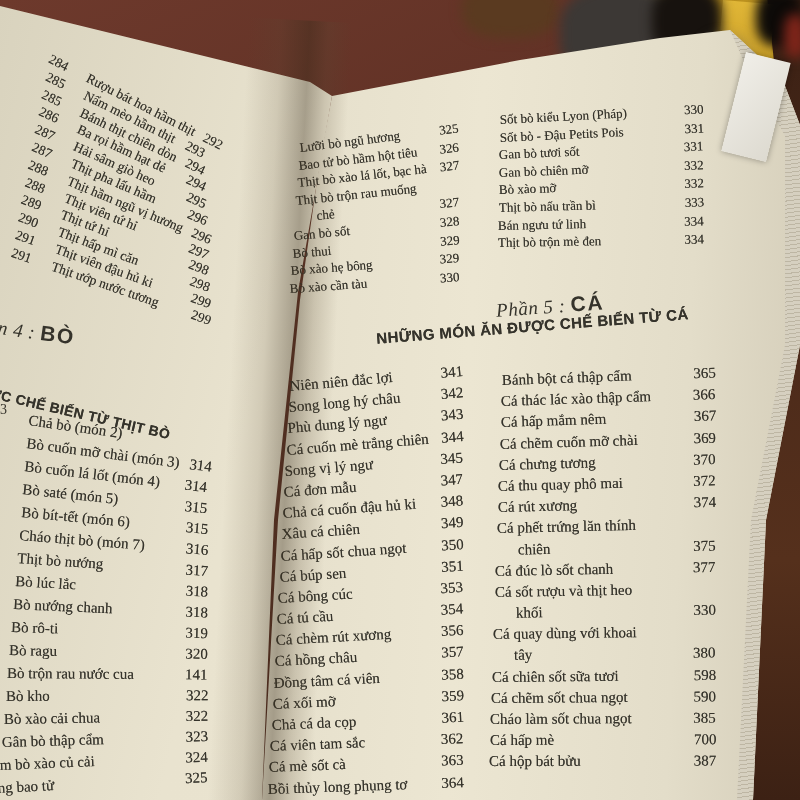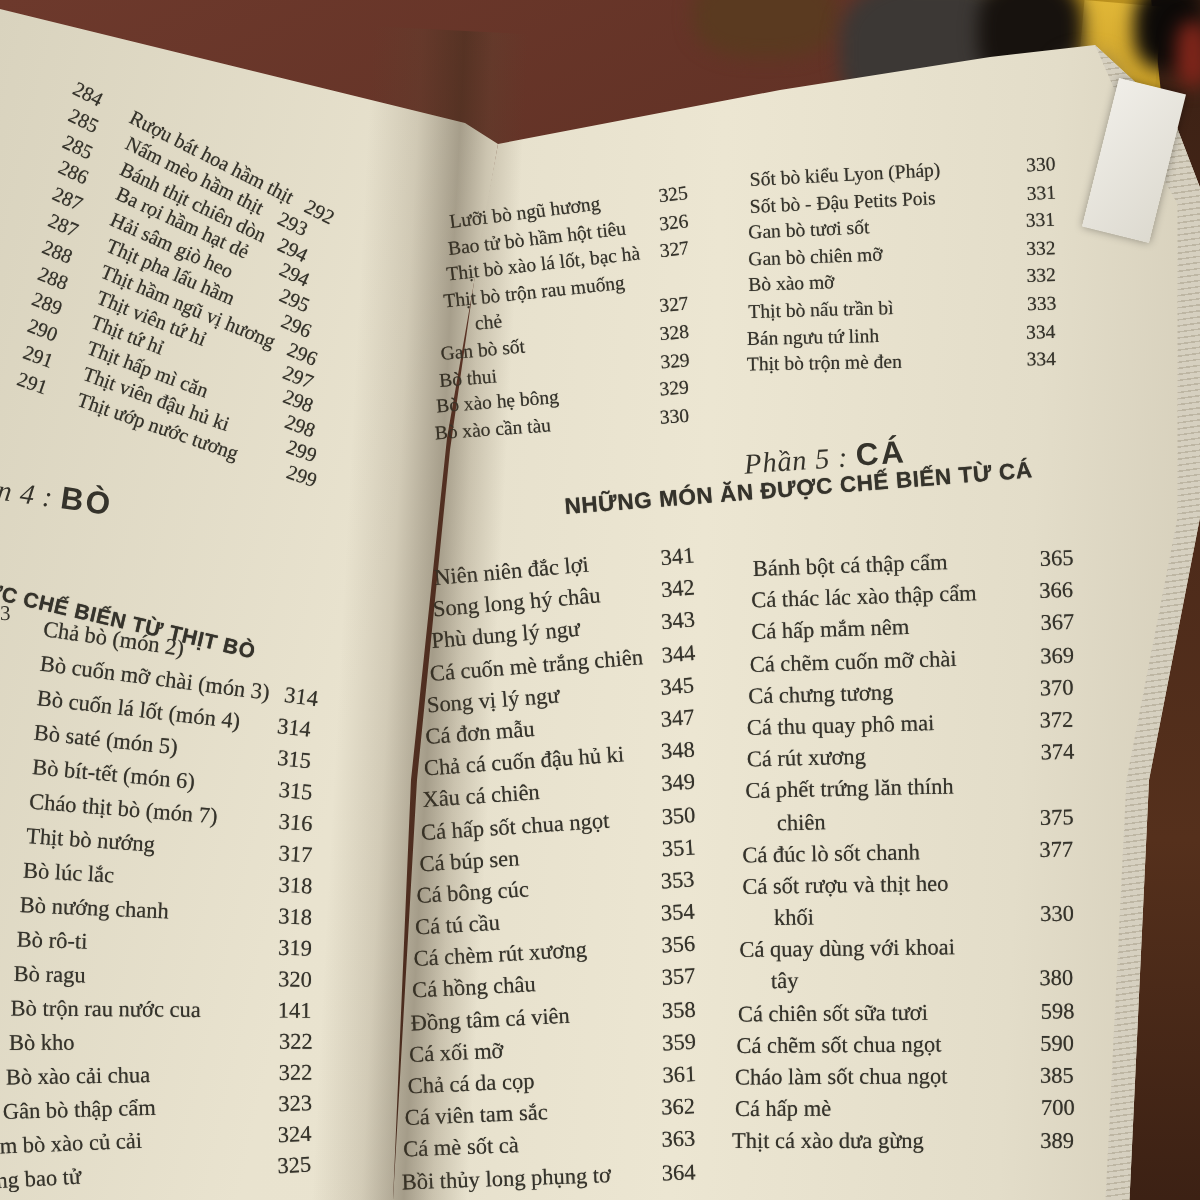--- a/index.html
+++ b/index.html
@@ -429,20 +429,20 @@
         <span class="pg">590</span>
       </div>
       <div class="trow" style="transform: rotate(-0.32deg); margin-left: -3.8px;">
         <span class="nm">Cháo làm sốt chua ngọt</span>
         <span class="pg">385</span>
       </div>
       <div class="trow" style="transform: rotate(-0.21deg); margin-left: -4.5px;">
         <span class="nm">Cá hấp mè</span>
         <span class="pg">700</span>
       </div>
-      <div class="trow" style="transform: rotate(0deg); margin-left: -6px;">
-        <span class="nm">Thịt cá xào dưa gừng</span>
-        <span class="pg">389</span>
+      <div class="trow" style="transform: rotate(-0.11deg); margin-left: -5.3px;">
+        <span class="nm">Cá hộp bát bửu</span>
+        <span class="pg">387</span>
       </div>
     </div>
 
   <div class="abs" id="gutter-shadow"></div>
 </div>
 
 </body></html>

